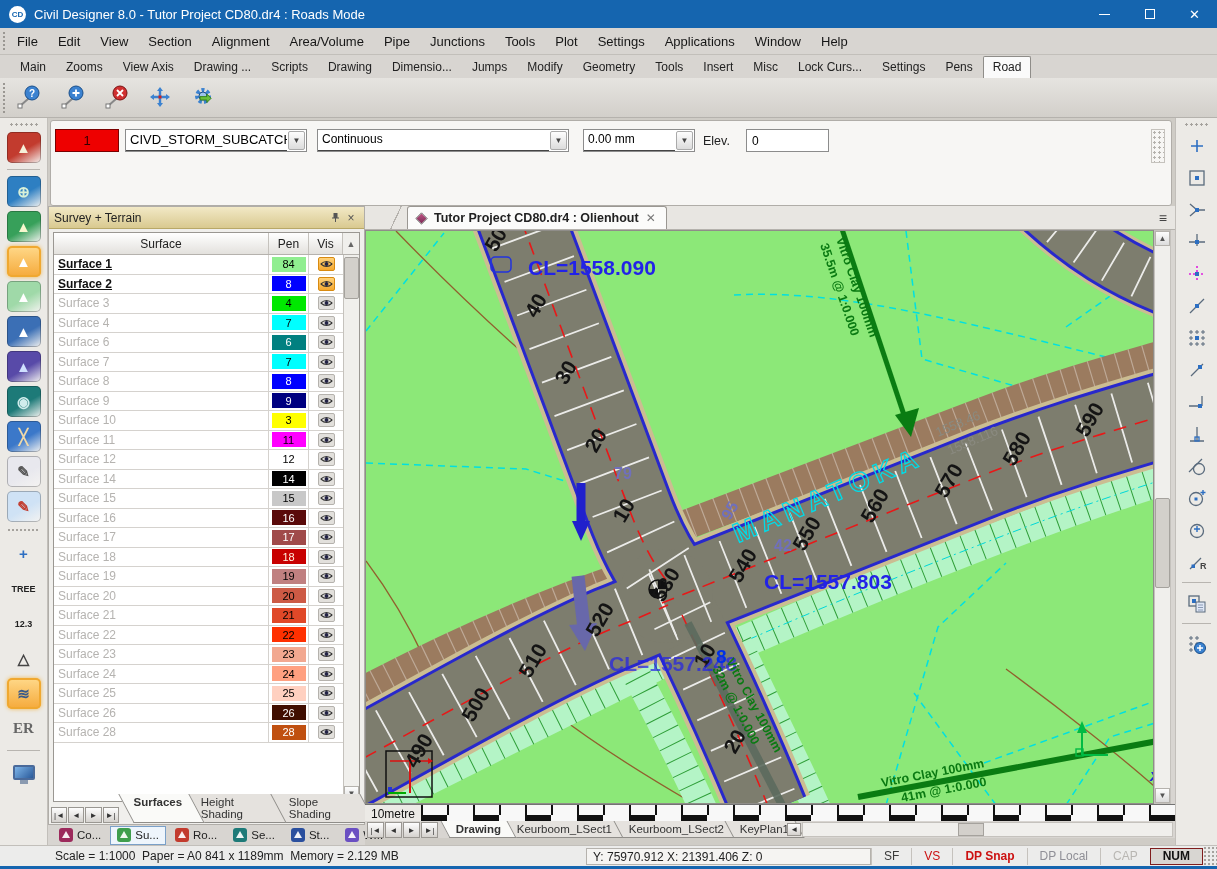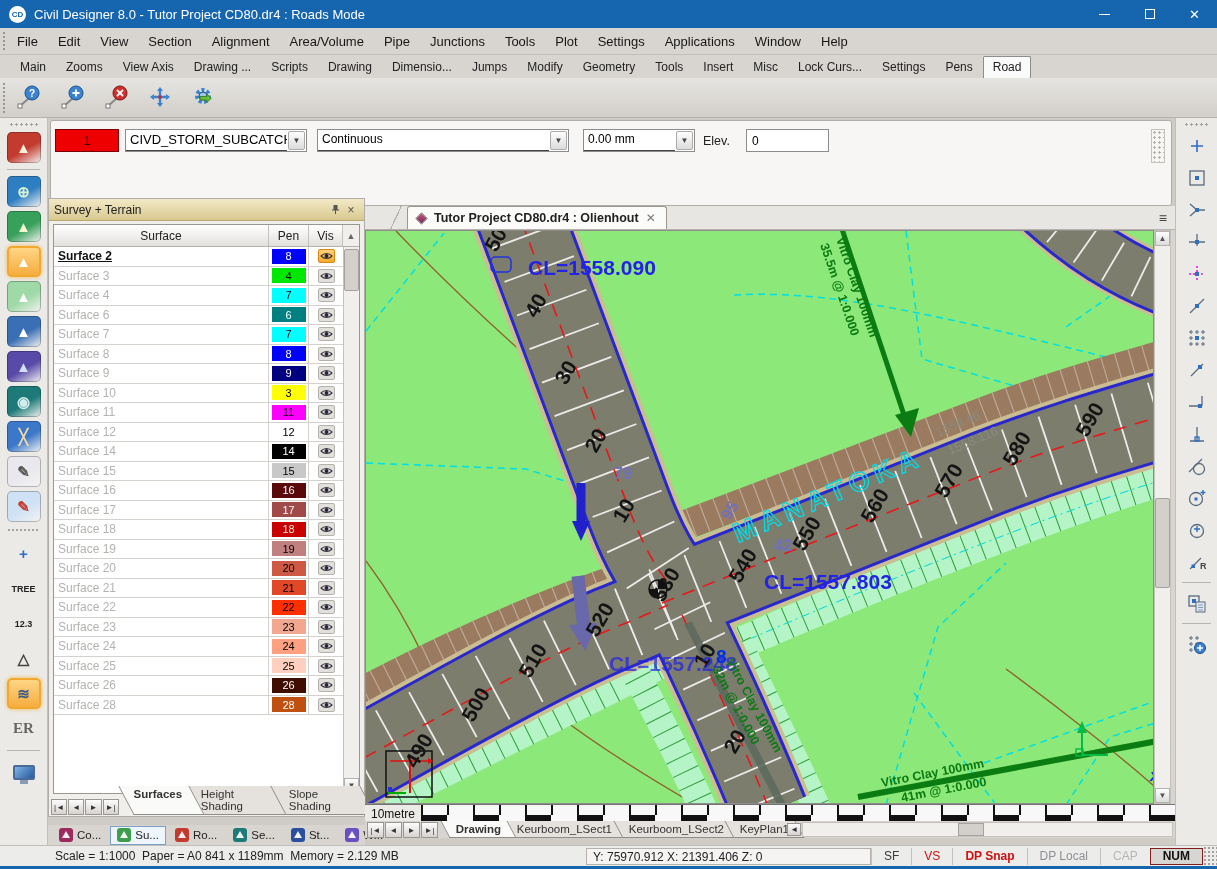--- a/index.html
+++ b/index.html
@@ -46,21 +46,21 @@
   #propstrip { left:50px; top:120px; width:1122px; height:86px; background:#f7f6f4; border:1px solid #b0ada8; border-radius:3px; }
   .combo { position:absolute; top:8px; height:23px; background:#fff; border:1px solid #8c8c8c; display:flex; align-items:center; font-size:12px; }
   .combo .ctext { flex:1; padding:0 4px; border-bottom:1px solid #444; align-self:flex-end; height:19px; white-space:nowrap; overflow:hidden; }
   .combo .cbtn { width:17px; height:19px; margin:1px; background:linear-gradient(#fdfdfd,#dcdcdc); border:1px solid #aaa; border-radius:2px; display:flex; align-items:center; justify-content:center; font-size:8px; color:#444; }
   #penbox { position:absolute; left:4px; top:8px; width:64px; height:23px; background:#ee0000; border:1px solid #7a0000; color:#300; display:flex; align-items:center; justify-content:center; font-size:13px; }
   #elev-label { position:absolute; left:652px; top:13px; font-size:12.5px; color:#222; }
   #elev-input { position:absolute; left:695px; top:8px; width:83px; height:23px; border:1px solid #8c8c8c; padding:0 5px; font-size:12px; font-family:"Liberation Sans",sans-serif; }
   #prop-grip { position:absolute; right:6px; top:8px; width:14px; height:34px; border:1px solid #c5c2bd; background-image:radial-gradient(circle,#b5b2ad 1px,transparent 1.2px); background-size:5px 5px; }
 
   
-  #survey-panel { left:48px; top:198px; width:317px; height:619px; background:#f0efec; border:1px solid #b0ada8; display:flex; flex-direction:column; }
+  #survey-panel { left:48px; top:206px; width:317px; height:619px; background:#f0efec; border:1px solid #b0ada8; display:flex; flex-direction:column; }
   #sp-header { height:22px; background:linear-gradient(#f2e9c6,#d9c990); border-bottom:1px solid #b8a868; display:flex; align-items:center; padding:0 5px; font-size:12px; color:#222; }
   #sp-header .sp-title { flex:1; }
   .sp-hbtn { width:16px; height:16px; display:flex; align-items:center; justify-content:center; color:#555; font-size:12px; }
   #sp-table { flex:1; margin:3px 4px 0; background:#fff; border:1px solid #9a9792; display:flex; flex-direction:column; overflow:hidden; }
   #sp-thead { display:flex; height:22px; background:linear-gradient(#ffffff,#e3e1dd); border-bottom:1px solid #b5b2ad; font-size:12px; color:#222; }
   .th { display:flex; align-items:center; justify-content:center; border-right:1px solid #c5c2bd; }
   .th-surface { flex:1; } .th-pen { width:40px; } .th-vis { width:34px; } .th-sb { width:16px; border-right:none; background:#f0efec; color:#666; font-size:9px; }
   #sp-body { flex:1; display:flex; overflow:hidden; }
   #sp-rows { flex:1; }
   .srow { display:flex; height:19.5px; border-bottom:1px solid #d5d2ce; align-items:center; }
@@ -328,20 +328,37 @@
   </div>
   <div id="sp-table">
     <div id="sp-thead">
       <div class="th th-surface">Surface</div>
       <div class="th th-pen">Pen</div>
       <div class="th th-vis">Vis</div>
       <div class="th th-sb">▲</div>
     </div>
     <div id="sp-body">
       <div id="sp-rows">
+          <div class="srow on">
+            <div class="sname">
+              <span>Surface 1</span>
+            </div>
+            <div class="spen">
+              <span class="sw" style="background:#90EE90;color:#000000">84</span>
+            </div>
+            <div class="svis">
+              <span class="eye on">
+                <svg width="13" height="10" viewBox="0 0 16 12">
+                  <path d="M1 6 Q8 0 15 6" fill="none" stroke="#333" stroke-width="1.3"></path>
+                  <path d="M1 6 Q8 12 15 6" fill="none" stroke="#333" stroke-width="1.3"></path>
+                  <circle cx="8" cy="6" r="2.4" fill="#224"></circle>
+                </svg>
+              </span>
+            </div>
+          </div>
           <div class="srow on">
             <div class="sname">
               <span>Surface 2</span>
             </div>
             <div class="spen">
               <span class="sw" style="background:#0000FF;color:#ffffff">8</span>
             </div>
             <div class="svis">
               <span class="eye on">
                 <svg width="13" height="10" viewBox="0 0 16 12">

